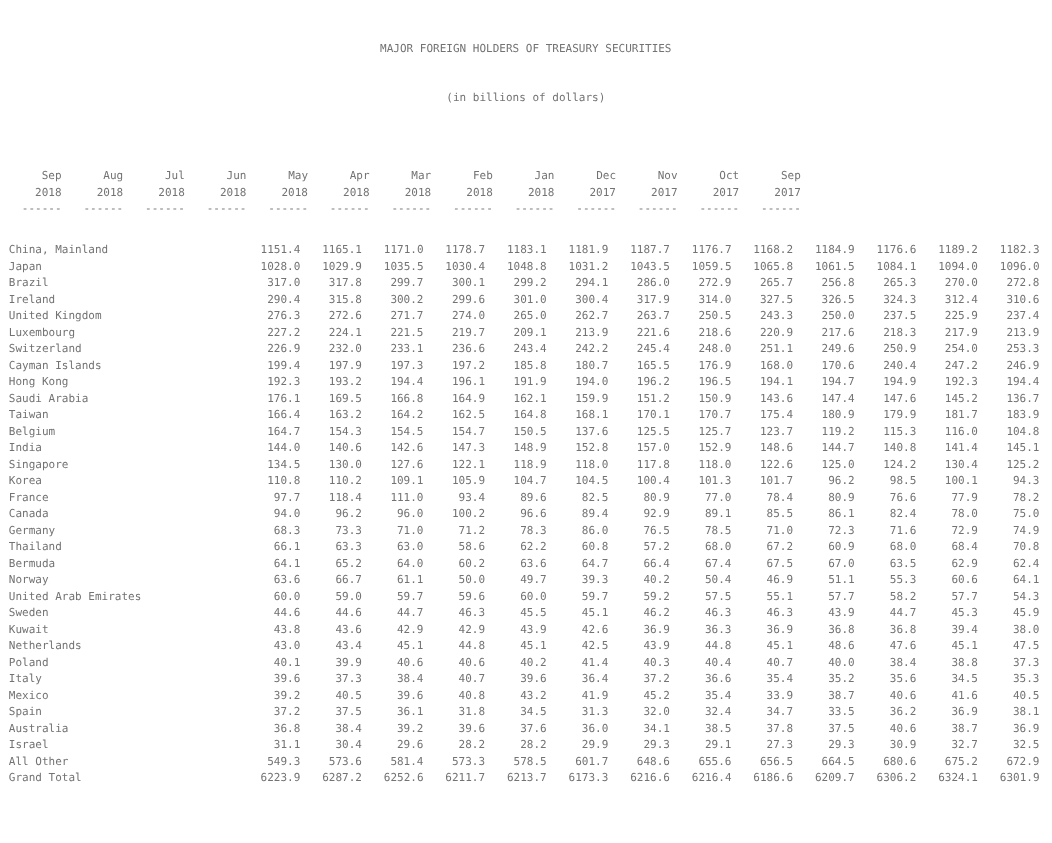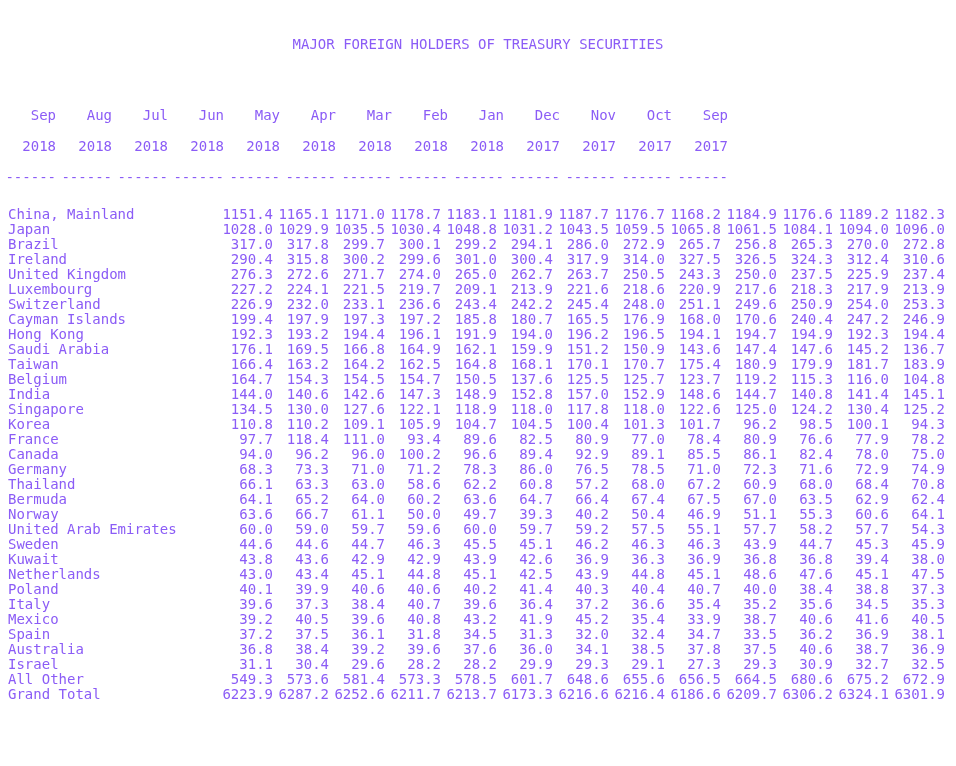--- a/index.html
+++ b/index.html
@@ -1,44 +1,45 @@
 <!DOCTYPE html>
 <html><head>
 <meta charset="utf-8">
 <style>
   html, body { margin: 0; padding: 0; background: #ffffff; }
   .page {
     position: relative;
     width: 956px;
     height: 766px;
     background: #ffffff;
-    color: #8b5cf6;
+    color: #737373;
     font-family: "DejaVu Sans Mono", "Liberation Mono", monospace;
-    font-size: 14px;
+    font-size: 10px;
     line-height: 15px;
     overflow: hidden;
     box-sizing: border-box;
   }
   .titles { padding-top: 7px; text-align: center; white-space: pre; }
   .row { display: flex; white-space: pre; }
   .cname { width: 217px; padding-left: 8px; box-sizing: border-box; }
   .num { width: 56px; text-align: right; flex: 0 0 56px; }
   .hdr { margin-top: 26px; }
   .hdr .cname { padding-top: 15px; height: 45px; box-sizing: border-box; }
-  .hcol { display: flex; flex-direction: column; gap: 16px; }
+  .hcol { display: flex; flex-direction: column; }
   .hcol div { text-align: right; }
   .body-rows { margin-top: 22px; }
 </style>
 </head>
 <body>
 
 <div class="page">
 
   <div class="titles">
     <div>MAJOR FOREIGN HOLDERS OF TREASURY SECURITIES</div>
+    <div>(in billions of dollars)</div>
   </div>
 
   <div class="row hdr" id="header-row">
     
   <div class="num hcol"><div>Sep</div><div>2018</div><div>------</div></div><div class="num hcol"><div>Aug</div><div>2018</div><div>------</div></div><div class="num hcol"><div>Jul</div><div>2018</div><div>------</div></div><div class="num hcol"><div>Jun</div><div>2018</div><div>------</div></div><div class="num hcol"><div>May</div><div>2018</div><div>------</div></div><div class="num hcol"><div>Apr</div><div>2018</div><div>------</div></div><div class="num hcol"><div>Mar</div><div>2018</div><div>------</div></div><div class="num hcol"><div>Feb</div><div>2018</div><div>------</div></div><div class="num hcol"><div>Jan</div><div>2018</div><div>------</div></div><div class="num hcol"><div>Dec</div><div>2017</div><div>------</div></div><div class="num hcol"><div>Nov</div><div>2017</div><div>------</div></div><div class="num hcol"><div>Oct</div><div>2017</div><div>------</div></div><div class="num hcol"><div>Sep</div><div>2017</div><div>------</div></div></div>
 
   <div class="body-rows" id="body-rows">
 
   <div class="row"><div class="cname">China, Mainland</div><div class="num">1151.4</div><div class="num">1165.1</div><div class="num">1171.0</div><div class="num">1178.7</div><div class="num">1183.1</div><div class="num">1181.9</div><div class="num">1187.7</div><div class="num">1176.7</div><div class="num">1168.2</div><div class="num">1184.9</div><div class="num">1176.6</div><div class="num">1189.2</div><div class="num">1182.3</div></div>
       <div class="row"><div class="cname">Japan</div><div class="num">1028.0</div><div class="num">1029.9</div><div class="num">1035.5</div><div class="num">1030.4</div><div class="num">1048.8</div><div class="num">1031.2</div><div class="num">1043.5</div><div class="num">1059.5</div><div class="num">1065.8</div><div class="num">1061.5</div><div class="num">1084.1</div><div class="num">1094.0</div><div class="num">1096.0</div></div>

